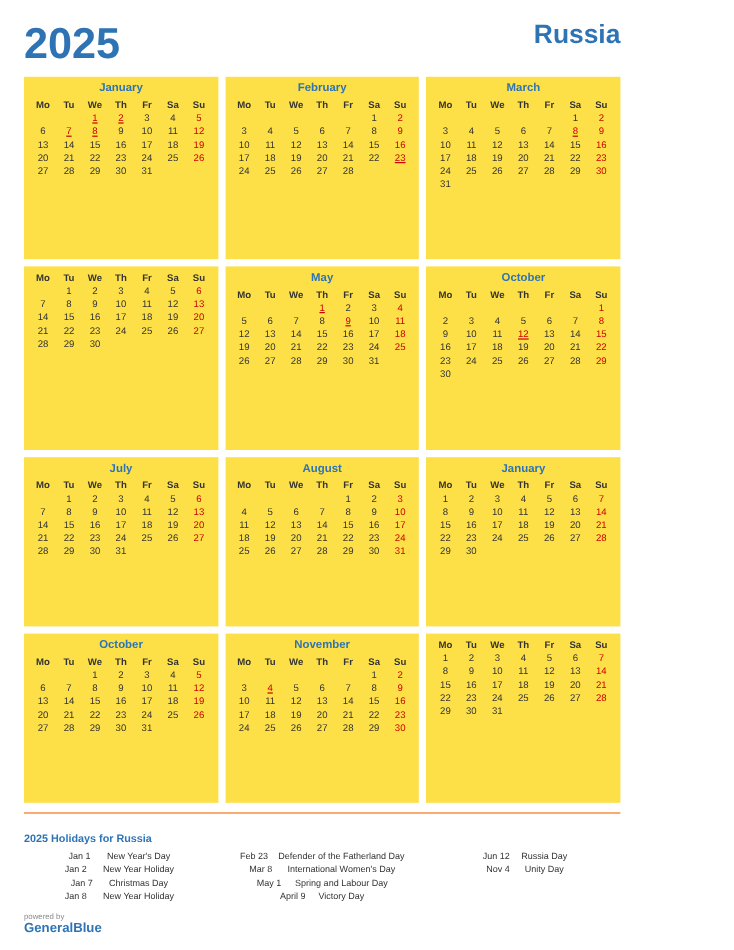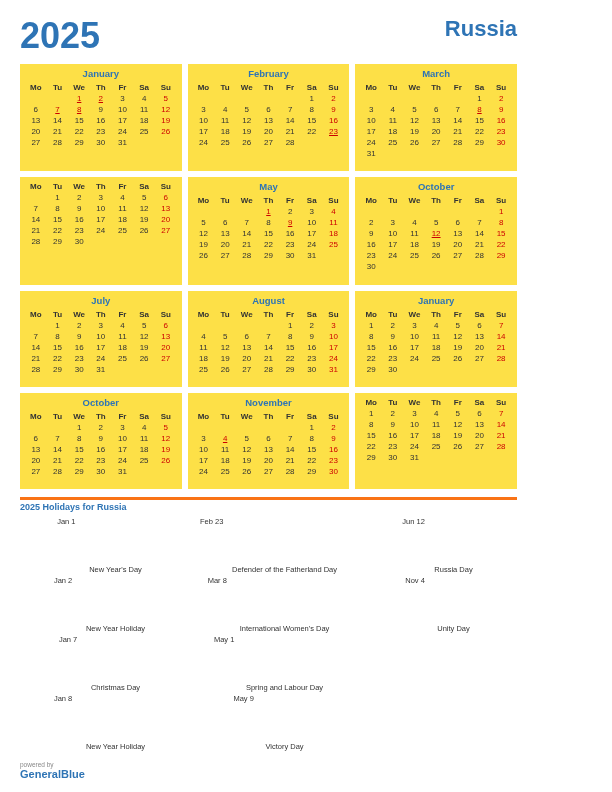--- a/index.html
+++ b/index.html
@@ -74,22 +74,22 @@
     }
     .cal-table td.sunday {
       color: #cc0000;
     }
     .cal-table td.holiday {
       color: #cc0000;
       text-decoration: underline;
     }
     .holidays-section {
       margin-top: 8px;
-      padding-top: 2px;
-      border-top: 3px solid #f97316;
+      padding-top: 16px;
+      border-top: 1px solid #f97316;
     }
     .holidays-title {
       font-size: 9px;
       font-weight: bold;
       color: #2e74b5;
       margin-bottom: 5px;
     }
     .holidays-grid {
       display: grid;
       grid-template-columns: 1fr 1fr 1fr;
@@ -103,21 +103,20 @@
     }
     .holiday-date {
       font-size: 7.5px;
       color: #333;
       min-width: 28px;
       font-weight: normal;
     }
     .holiday-name {
       font-size: 7.5px;
       color: #333;
-      margin-top: 48px;
     }
     .footer {
       margin-top: 8px;
       display: flex;
       align-items: center;
       gap: 4px;
     }
     .powered-by {
       font-size: 6.5px;
       color: #888;
@@ -943,21 +942,21 @@
           </div>
           <div class="holiday-item">
             <span class="holiday-date">Mar 8</span>
             <span class="holiday-name">International Women's Day</span>
           </div>
           <div class="holiday-item">
             <span class="holiday-date">May 1</span>
             <span class="holiday-name">Spring and Labour Day</span>
           </div>
           <div class="holiday-item">
-            <span class="holiday-date">May 9</span>
+            <span class="holiday-date">April 9</span>
             <span class="holiday-name">Victory Day</span>
           </div>
         </div>
         <div>
           <div class="holiday-item">
             <span class="holiday-date">Jun 12</span>
             <span class="holiday-name">Russia Day</span>
           </div>
           <div class="holiday-item">
             <span class="holiday-date">Nov 4</span>

